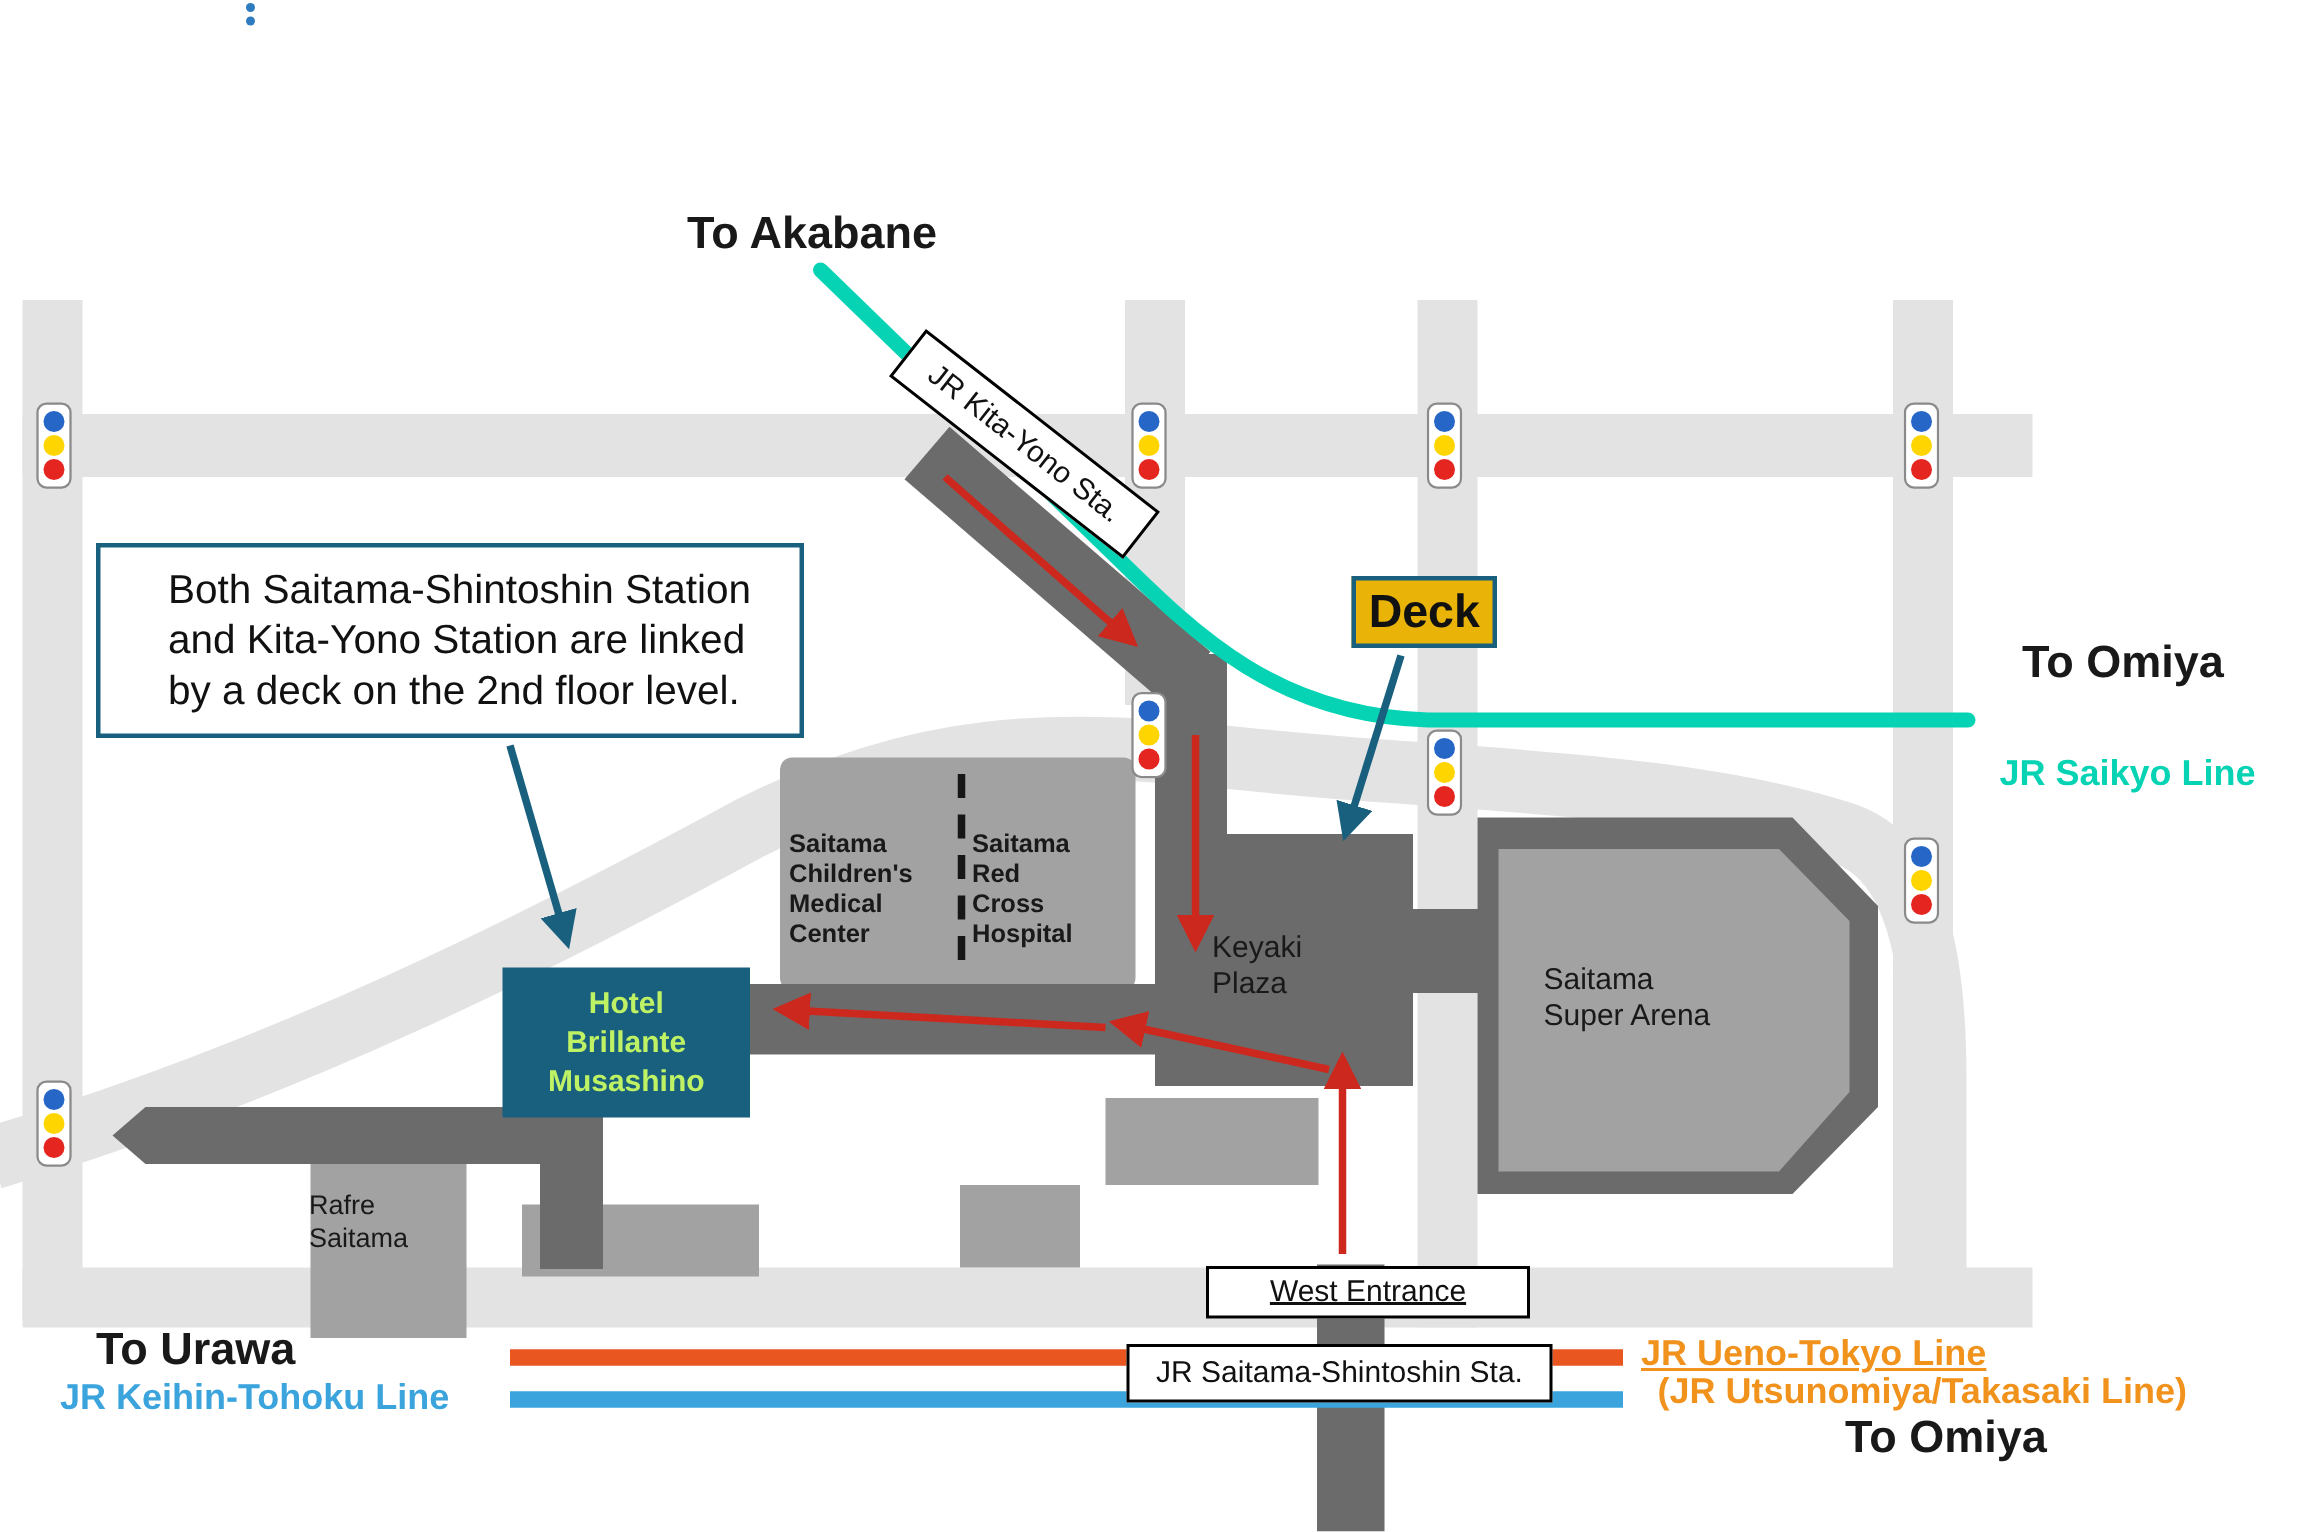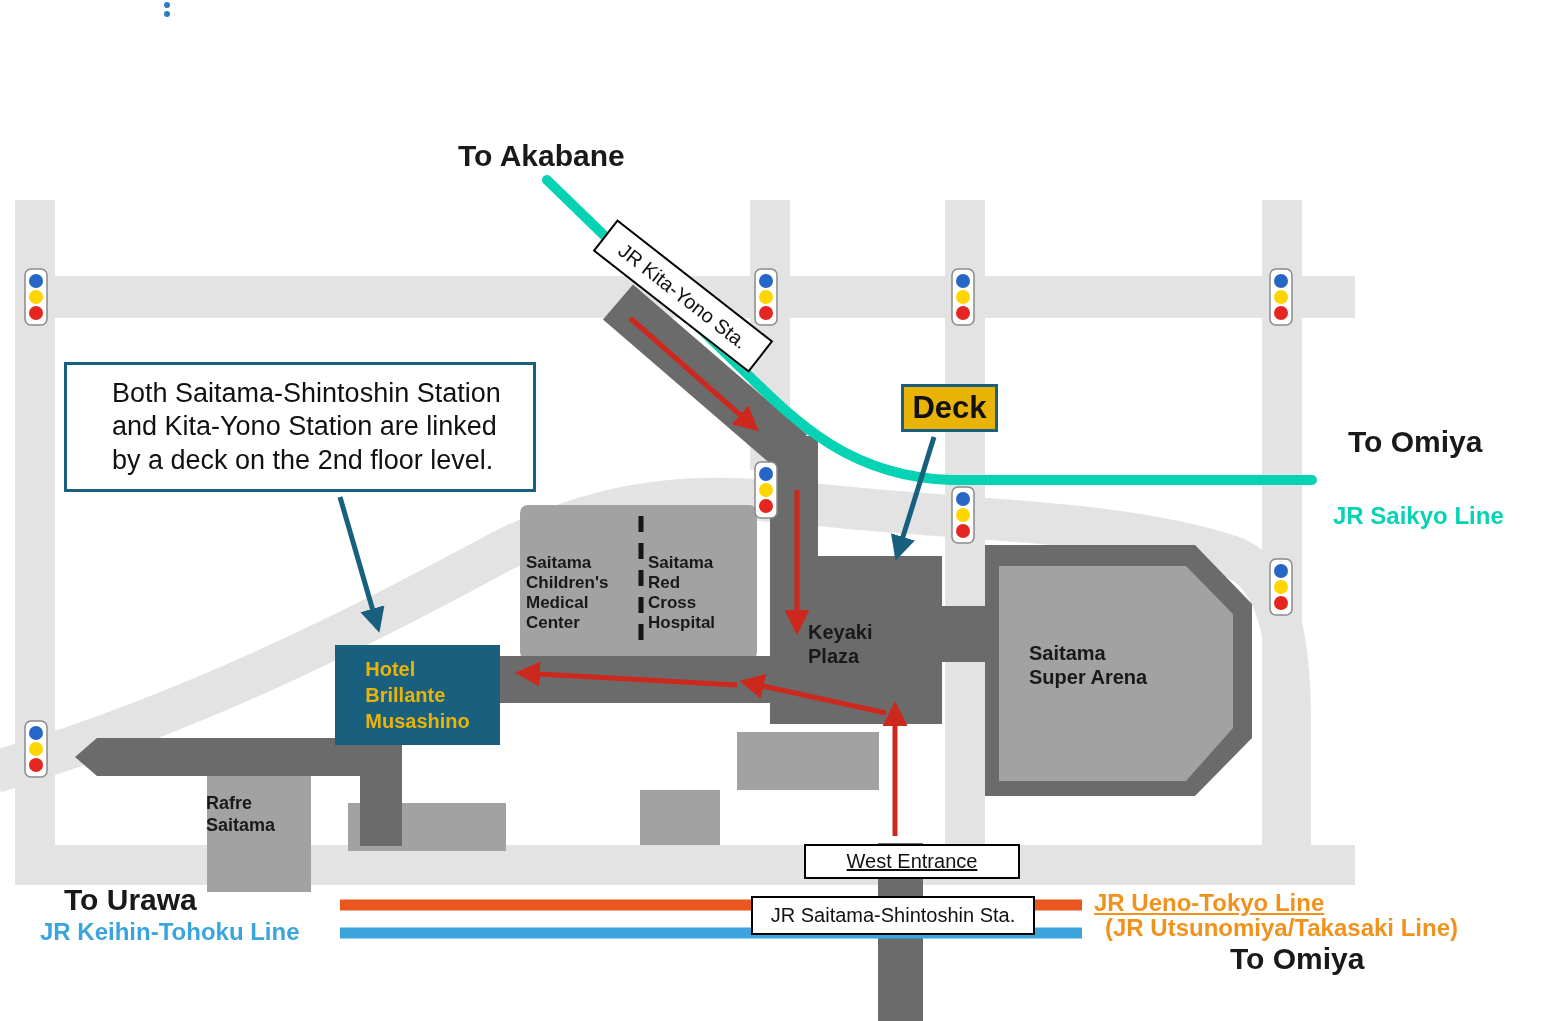--- a/index.html
+++ b/index.html
@@ -20,33 +20,33 @@
   .route     { stroke:var(--route-red,#cd281e); fill:none; }
   .callout   { stroke:var(--dark-teal,#19607e); fill:none; }
   .mk-red    { fill:var(--route-red,#cd281e); }
   .mk-teal   { fill:var(--dark-teal,#19607e); }
   .dashline  { stroke:#161616; fill:none; }
 
   
   .lbl   { position:absolute; color:#191919; line-height:1.2; }
   .dir   { font-size:30px; font-weight:600; white-space:nowrap; }
   .multi { white-space:pre-line; }
-  .bld   { font-weight:700; }
+  .bld   { font-weight:400; }
   .bld-sm{ font-weight:bold; font-size:17px; line-height:1.18; }
   .wbox  { position:absolute; background:#fff; border:2px solid #000; display:flex;
            align-items:center; justify-content:center; font-size:20px; color:#111;
            white-space:nowrap; }
   .note-box { position:absolute; background:#fff; border:3px solid var(--dark-teal,#19607e);
            font-size:27px; line-height:1.24; color:#111; padding:12px 16px;
            white-space:pre-line; }
   .deck-box { position:absolute; background:#eab308; border:3px solid var(--dark-teal,#19607e);
            display:flex; align-items:center; justify-content:center; font-size:31px;
            font-weight:600; color:#111; }
-  .hotel-box { position:absolute; background:var(--dark-teal,#19607e); color:#eab308;
-           display:flex; align-items:center; justify-content:center; text-align:left;
+  .hotel-box { position:absolute; background:var(--dark-teal,#19607e); color:#bef264;
+           display:flex; align-items:center; justify-content:center; text-align:center;
            font-size:20px; font-weight:bold; white-space:pre-line; line-height:1.3; }
   .rail-lbl { position:absolute; font-weight:bold; white-space:nowrap; }
   .rot { transform:rotate(38deg); }
 </style>
 </head>
 <body>
 
 <svg id="map-svg" width="1546" height="1021" viewBox="0 0 1546 1021">
   <defs>
     <marker id="arrow-red" viewBox="0 0 10 10" refX="8" refY="5" markerWidth="5" markerHeight="5" orient="auto-start-reverse">

